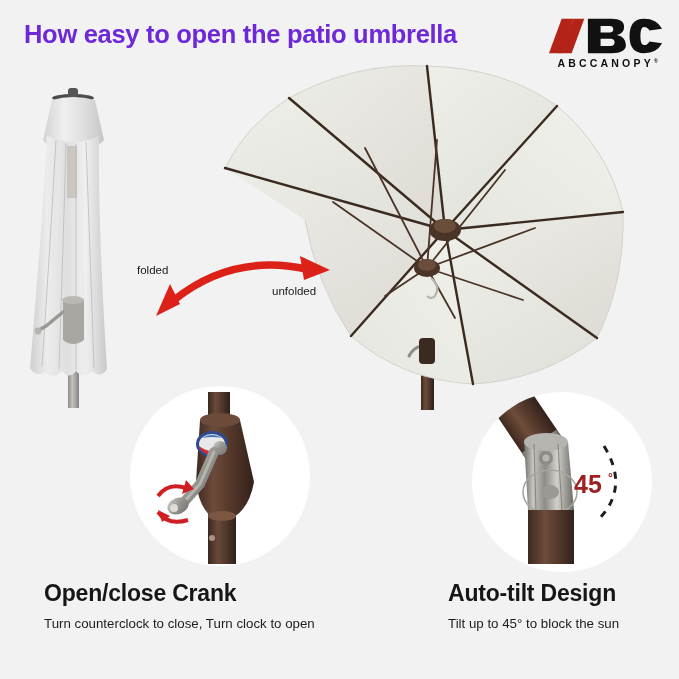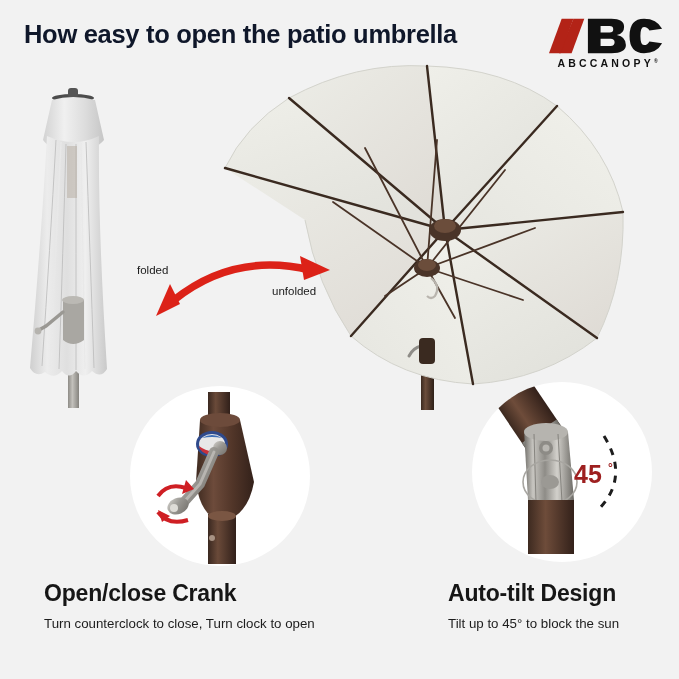--- a/index.html
+++ b/index.html
@@ -18,21 +18,21 @@
     overflow: hidden;
   }
 
   
   #header-title {
     position: absolute;
     left: 24px;
     top: 20px;
     font-size: 25.5px;
     font-weight: bold;
-    color: #0f172a;
+    color: #6d28d9;
     letter-spacing: -0.3px;
     white-space: nowrap;
   }
   #brand-logo {
     position: absolute;
     right: 14px;
     top: 17px;
     width: 118px;
     text-align: center;
   }
@@ -85,21 +85,21 @@
   
   .feature-circle {
     position: absolute;
     width: 180px;
     height: 180px;
     border-radius: 50%;
     background: #ffffff;
     overflow: hidden;
   }
   #feature-circle-crank { left: 130px; top: 386px; }
-  #feature-circle-tilt  { left: 472px; top: 382px; }
+  #feature-circle-tilt  { left: 472px; top: 392px; }
   .feature-circle svg { display: block; }
 
   
   .feature-caption { position: absolute; }
   #caption-crank { left: 44px; top: 580px; width: 370px; }
   #caption-tilt  { left: 448px; top: 580px; width: 250px; }
   .feature-title {
     font-size: 23px;
     font-weight: bold;
     color: #161616;

